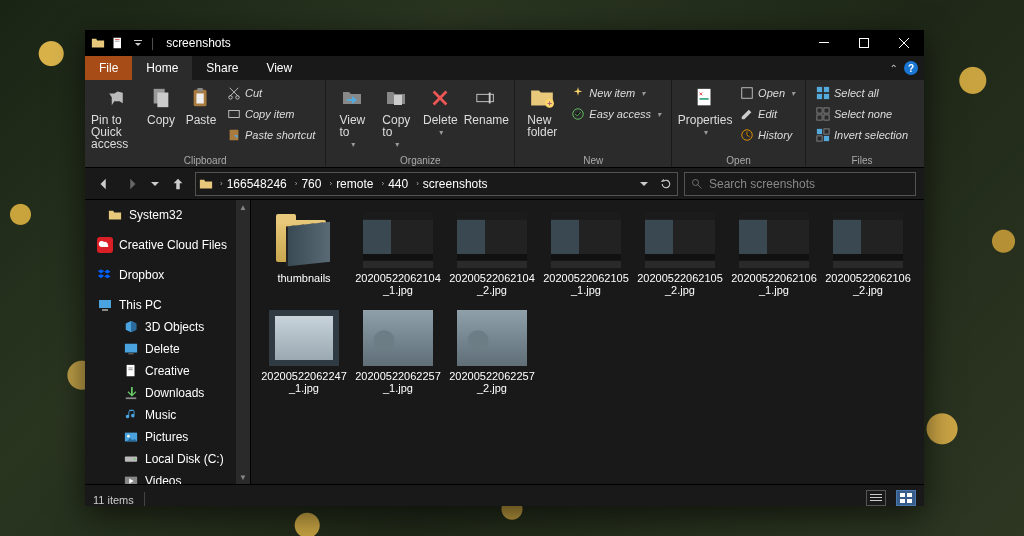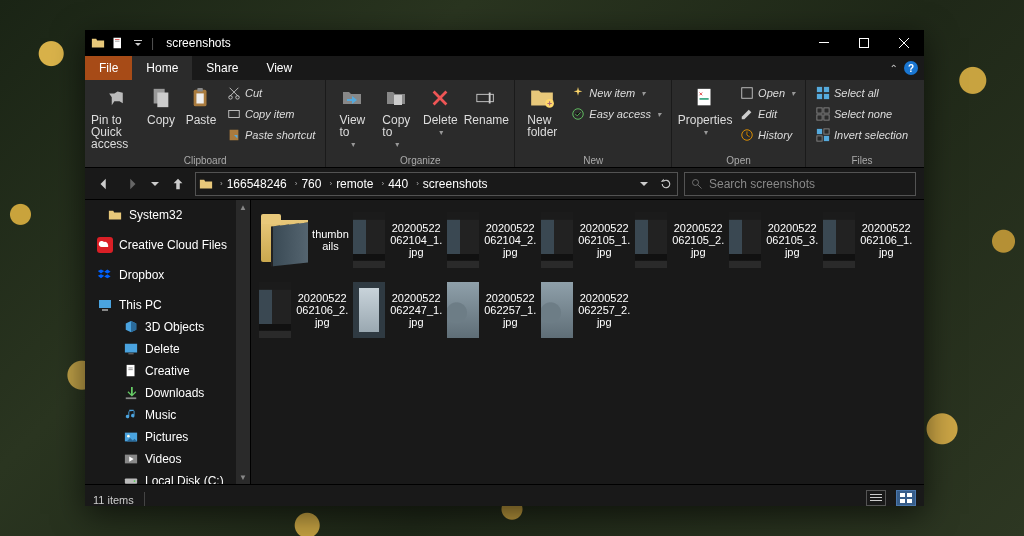--- a/index.html
+++ b/index.html
@@ -74,21 +74,21 @@
     border-right: 1px solid #000; position: relative; padding-top: 4px;
   }
   .tnode { display: flex; align-items: center; gap: 6px; height: 22px; padding-left: 22px; cursor: default; }
   .tnode.l2 { padding-left: 38px; }
   .tnode .ticn { width: 16px; height: 16px; display: flex; align-items: center; justify-content: center; }
   .tree .scrollhint { position: absolute; right: 0; top: 0; bottom: 0; width: 14px; background: #2a2a2a; }
   .tree .scup, .tree .scdn { position: absolute; right: 0; width: 14px; height: 14px; display: flex; align-items: center; justify-content: center; color: #888; font-size: 8px; background:#2a2a2a;}
   .tree .scup { top: 0; } .tree .scdn { bottom: 0; }
   .content { flex: 1; padding: 12px 8px; overflow: auto; }
   .grid { display: flex; flex-wrap: wrap; gap: 14px 4px; align-content: flex-start; }
-  .item { width: 90px; display: flex; flex-direction: row; align-items: center; gap: 4px; cursor: default; }
+  .item { width: 90px; display: flex; flex-direction: column; align-items: center; gap: 4px; cursor: default; }
   .thumb { width: 70px; height: 56px; background: #2a2a2a; display: flex; align-items: center; justify-content: center; overflow: hidden; }
   .fname { font-size: 11px; color: #fff; text-align: center; line-height: 12px; word-break: break-all; }
   .folder-thumb { width: 60px; height: 52px; position: relative; }
   .folder-back { position: absolute; left: 2px; top: 6px; width: 50px; height: 42px; background: linear-gradient(#e8c87a,#caa84e); border-radius: 2px; }
   .folder-tab { position: absolute; left: 2px; top: 0; width: 20px; height: 10px; background: #e8c87a; border-radius: 2px 2px 0 0; }
   .folder-inner { position: absolute; left: 14px; top: 10px; width: 42px; height: 40px; background: linear-gradient(90deg,#3a4a55,#5a6a75); transform: skewY(-6deg); box-shadow: -2px 0 0 #222; }
   .img-thumb {
     width: 100%; height: 100%;
     background:
       linear-gradient(#1b1b1b,#1b1b1b) 0 0/100% 14% no-repeat,
@@ -572,34 +572,34 @@
               <rect x="1" y="3" width="14" height="10" fill="#4aa3df"></rect>
               <circle cx="5" cy="7" r="1.5" fill="#ffe"></circle>
               <path fill="#2a6a9a" d="M3 13l4-4 3 3 2-2 3 3z"></path>
             </svg>
           </span>
           <span>Pictures</span>
         </div>
       <div class="tnode l2">
           <span class="ticn">
             <svg width="14" height="14" viewBox="0 0 16 16">
+              <rect x="1" y="5" width="14" height="6" rx="1" fill="#bbb"></rect>
+              <circle cx="12" cy="8" r="1" fill="#5c5"></circle>
+            </svg>
+          </span>
+          <span>Local Disk (C:)</span>
+        </div>
+      <div class="tnode l2">
+          <span class="ticn">
+            <svg width="14" height="14" viewBox="0 0 16 16">
               <rect x="1" y="3" width="14" height="10" fill="#888"></rect>
               <path fill="#fff" d="M6 5v6l5-3z"></path>
             </svg>
           </span>
           <span>Videos</span>
-        </div>
-      <div class="tnode l2">
-          <span class="ticn">
-            <svg width="14" height="14" viewBox="0 0 16 16">
-              <rect x="1" y="5" width="14" height="6" rx="1" fill="#bbb"></rect>
-              <circle cx="12" cy="8" r="1" fill="#5c5"></circle>
-            </svg>
-          </span>
-          <span>Local Disk (C:)</span>
         </div>
 
     </div>
 
     <div class="content">
       <div class="grid" id="grid">
           <div class="item">
             <div class="thumb" style="background: transparent;">
               <div class="folder-thumb">
                 <div class="folder-back"></div>
@@ -625,26 +625,20 @@
             <div class="thumb">
               <div class="img-thumb"></div>
             </div>
             <div class="fname">20200522062105_1.jpg</div>
           </div>
           <div class="item">
             <div class="thumb">
               <div class="img-thumb"></div>
             </div>
             <div class="fname">20200522062105_2.jpg</div>
-          </div>
-          <div class="item">
-            <div class="thumb">
-              <div class="img-thumb"></div>
-            </div>
-            <div class="fname">20200522062105_3.jpg</div>
           </div>
           <div class="item">
             <div class="thumb">
               <div class="img-thumb"></div>
             </div>
             <div class="fname">20200522062106_1.jpg</div>
           </div>
           <div class="item">
             <div class="thumb">
               <div class="img-thumb"></div>

